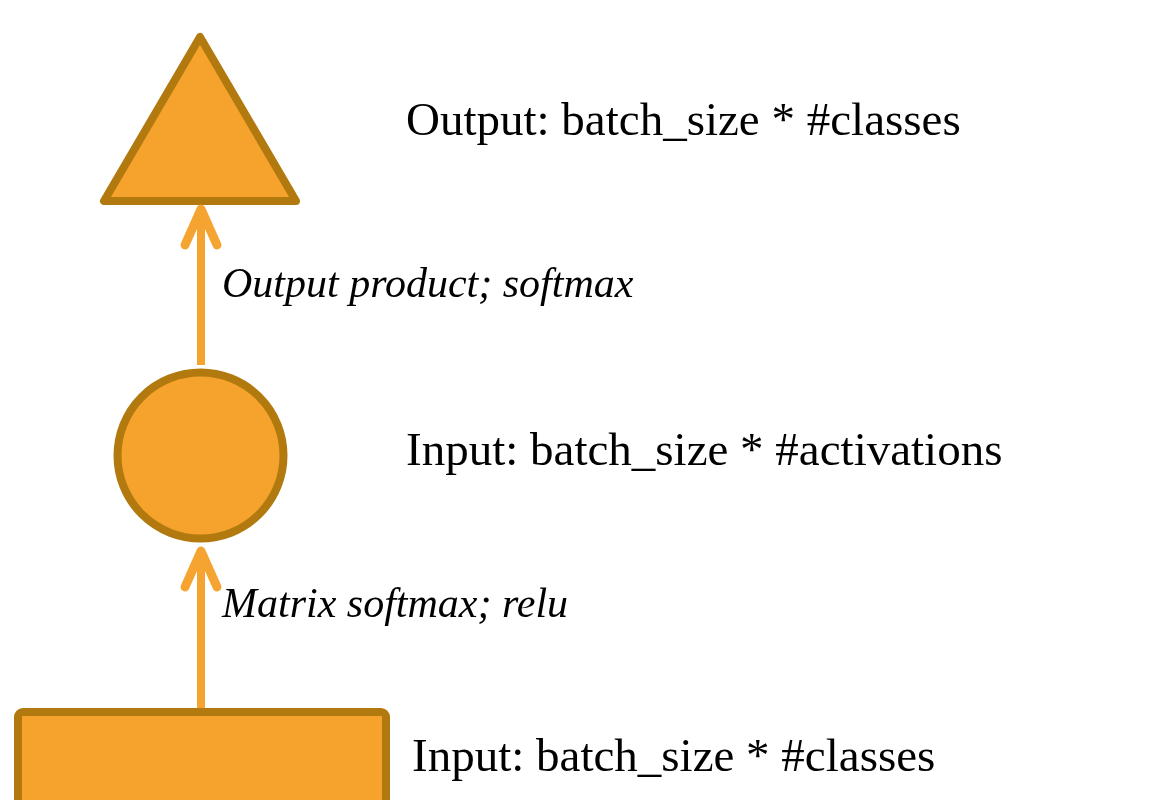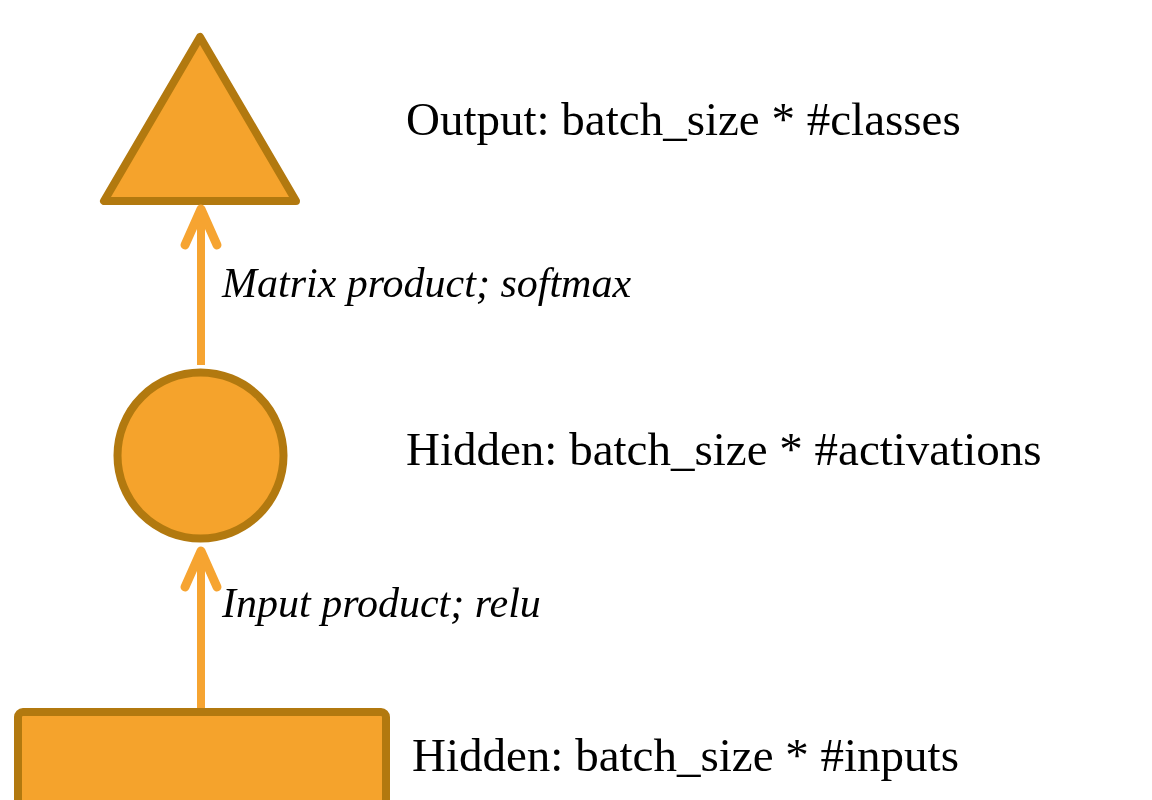--- a/index.html
+++ b/index.html
@@ -82,21 +82,21 @@
     <g>
       <line class="arrow-line" x1="201" y1="688" x2="201" y2="532"></line>
       <polyline class="arrow-head" points="185,567 201,531 217,567"></polyline>
     </g>
 
     <rect class="node-shape" x="18" y="692" width="368" height="95" rx="5"></rect>
   </svg>
 
   <div class="node-label label-output">Output: batch_size * #classes</div>
 
-  <div class="edge-label label-softmax">Matrix product; softmax</div>
+  <div class="edge-label label-softmax">Output product; softmax</div>
 
-  <div class="node-label label-hidden">Hidden: batch_size * #activations</div>
+  <div class="node-label label-hidden">Input: batch_size * #activations</div>
 
-  <div class="edge-label label-relu">Input product; relu</div>
+  <div class="edge-label label-relu">Matrix softmax; relu</div>
 
-  <div class="node-label label-input">Hidden: batch_size * #inputs</div>
+  <div class="node-label label-input">Input: batch_size * #classes</div>
 
 </div>
 
 </body></html>

